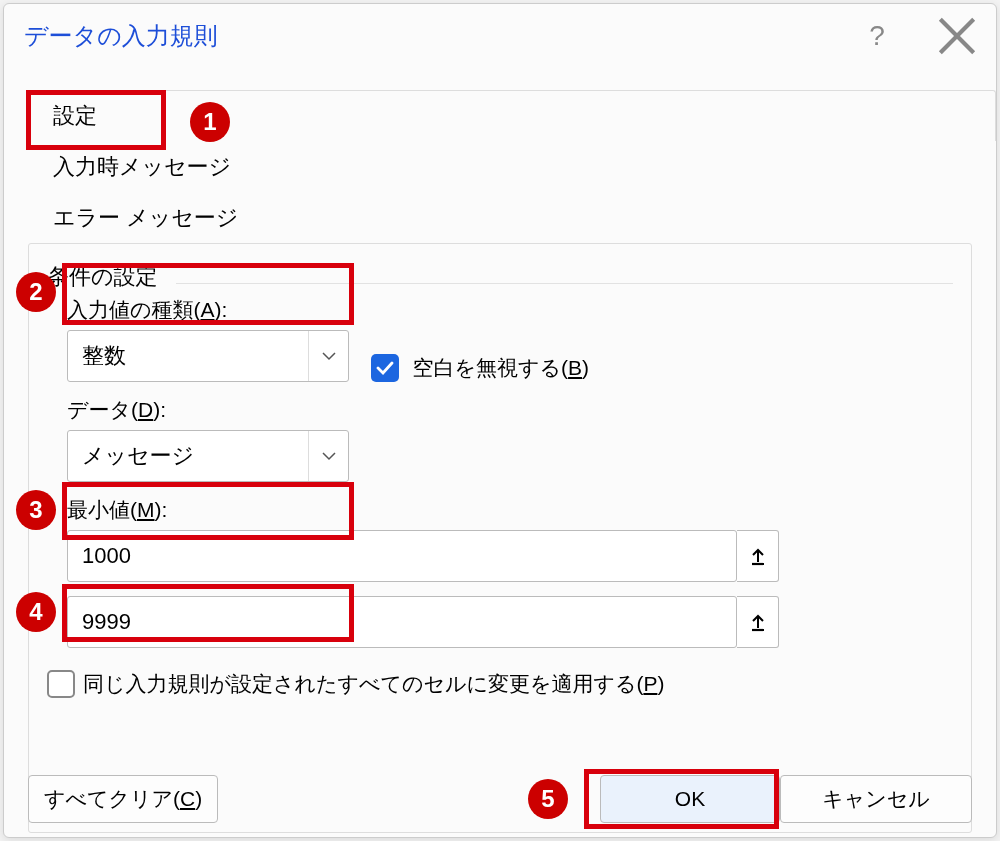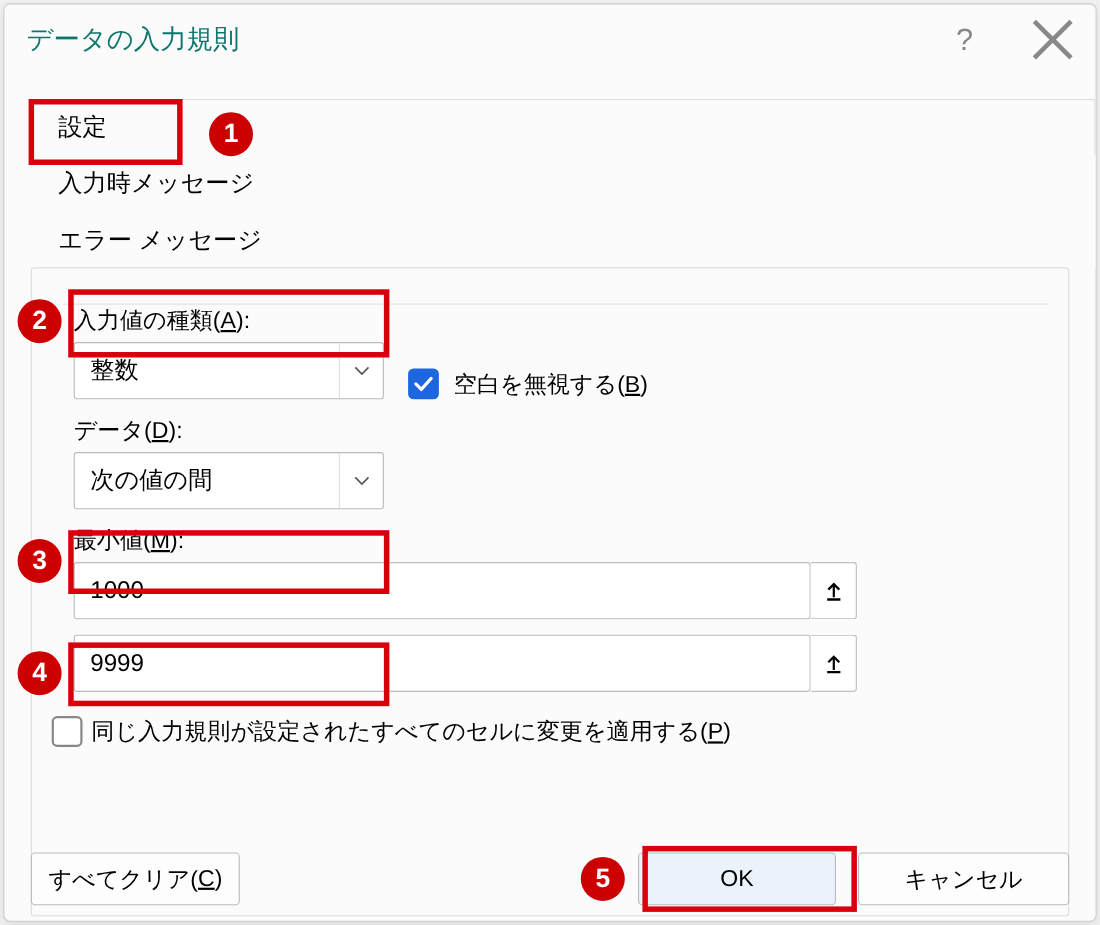--- a/index.html
+++ b/index.html
@@ -21,21 +21,21 @@
       position: relative;
       box-shadow: 0 2px 10px rgba(0,0,0,0.1);
     }
     .titlebar {
       display: flex;
       align-items: center;
       padding: 8px 14px 4px 20px;
       height: 60px;
     }
     .titlebar-title {
-      color: #0f766e;
+      color: #1d4ed8;
       font-size: 24px;
       flex: 1;
     }
     .help-btn, .close-btn {
       width: 50px;
       height: 50px;
       display: flex;
       align-items: center;
       justify-content: center;
       color: #888;
@@ -254,20 +254,21 @@
   </div>
 
   <div class="tabs">
     <div class="tab active">設定</div>
     <div class="tab">入力時メッセージ</div>
     <div class="tab">エラー メッセージ</div>
   </div>
 
   <div class="tab-panel">
     <div class="fieldset-row">
+      <div class="fieldset-label">条件の設定</div>
       <div class="fieldset-divider"></div>
     </div>
 
     <div class="field-block">
       <span class="label">
         <span>入力値の種類(</span><span class="u">A</span><span>):</span>
       </span>
       <div class="row-allow">
         <div class="select">
           <div class="select-value">整数</div>
@@ -288,21 +289,21 @@
           </span>
         </div>
       </div>
     </div>
 
     <div class="field-block">
       <span class="label">
         <span>データ(</span><span class="u">D</span><span>):</span>
       </span>
       <div class="select" style="width:282px">
-        <div class="select-value">次の値の間</div>
+        <div class="select-value">メッセージ</div>
         <div class="select-caret">
           <svg viewBox="0 0 14 10">
               <path d="M1 2 L7 8 L13 2" stroke="#555" stroke-width="1.5" fill="none"></path>
             </svg>
         </div>
       </div>
     </div>
 
     <div class="field-block">
       <span class="label">
@@ -339,21 +340,21 @@
     </div>
   </div>
 
   <div class="button-bar">
     <div class="btn">
       <span>すべてクリア(</span>
         <span class="u">C</span>
         <span>)</span>
     </div>
     <div class="spacer"></div>
-    <div class="btn ok" style="margin-right:20px">OK</div>
+    <div class="btn ok" style="">OK</div>
     <div class="btn cancel">キャンセル</div>
   </div>
 
   <div class="red-highlight-tab"></div>
   <div class="badge" style="left:186px; top:98px">1</div>
 
   <div class="red-box" style="left:58px; top:259px; width:292px; height:62px"></div>
   <div class="badge" style="left:12px; top:268px">2</div>
 
   <div class="red-box" style="left:58px; top:478px; width:292px; height:58px"></div>

